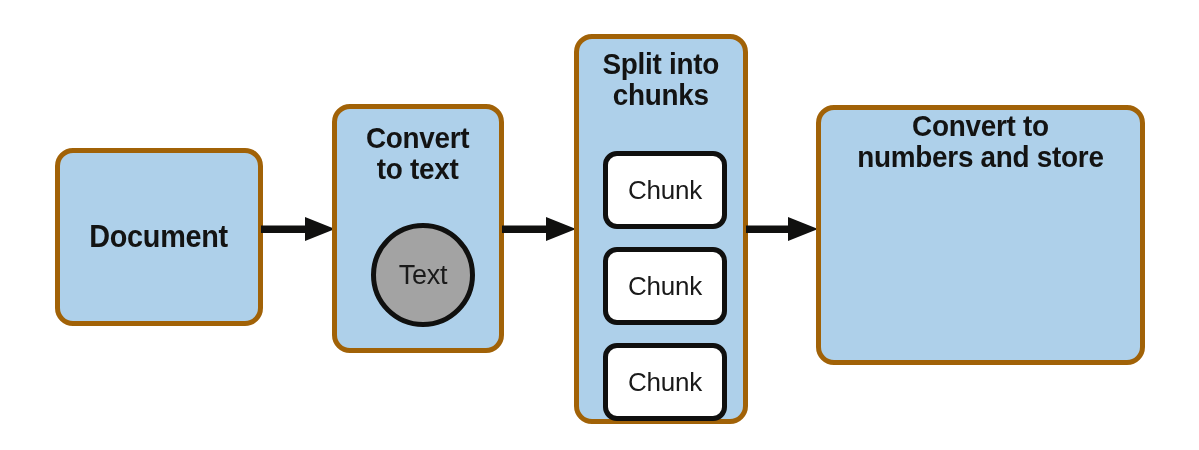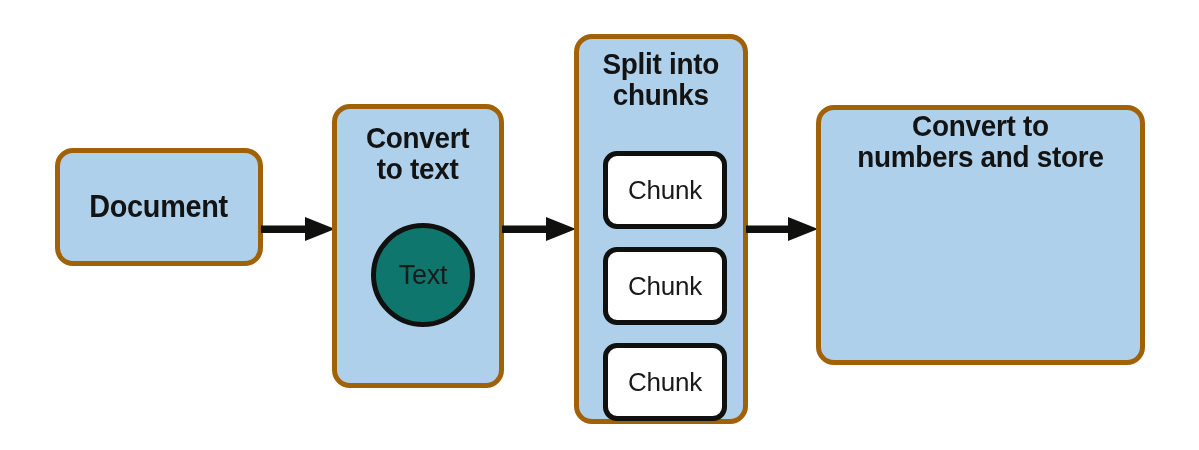--- a/index.html
+++ b/index.html
@@ -42,46 +42,46 @@
     font-stretch: condensed;
     transform: scaleX(0.93);
     transform-origin: center top;
   }
 
   
   #box-document {
     left: 55px;
     top: 148px;
     width: 208px;
-    height: 118px;
+    height: 178px;
     justify-content: center;
   }
   #box-document .stage-title {
     font-size: 31px;
   }
 
   
   #box-convert-text {
     left: 332px;
     top: 104px;
     width: 172px;
-    height: 284px;
+    height: 249px;
     padding-top: 13px;
   }
   #box-convert-text .stage-title {
     font-size: 30px;
   }
   .text-circle {
     position: absolute;
     left: 34px;
     top: 114px;
     width: 104px;
     height: 104px;
     box-sizing: border-box;
-    background: #0f766e;
+    background: #a3a3a3;
     border: 5px solid #10100f;
     border-radius: 50%;
     display: flex;
     align-items: center;
     justify-content: center;
   }
   .text-circle span {
     font-size: 27px;
     color: #1a1a1a;
     letter-spacing: -0.2px;

